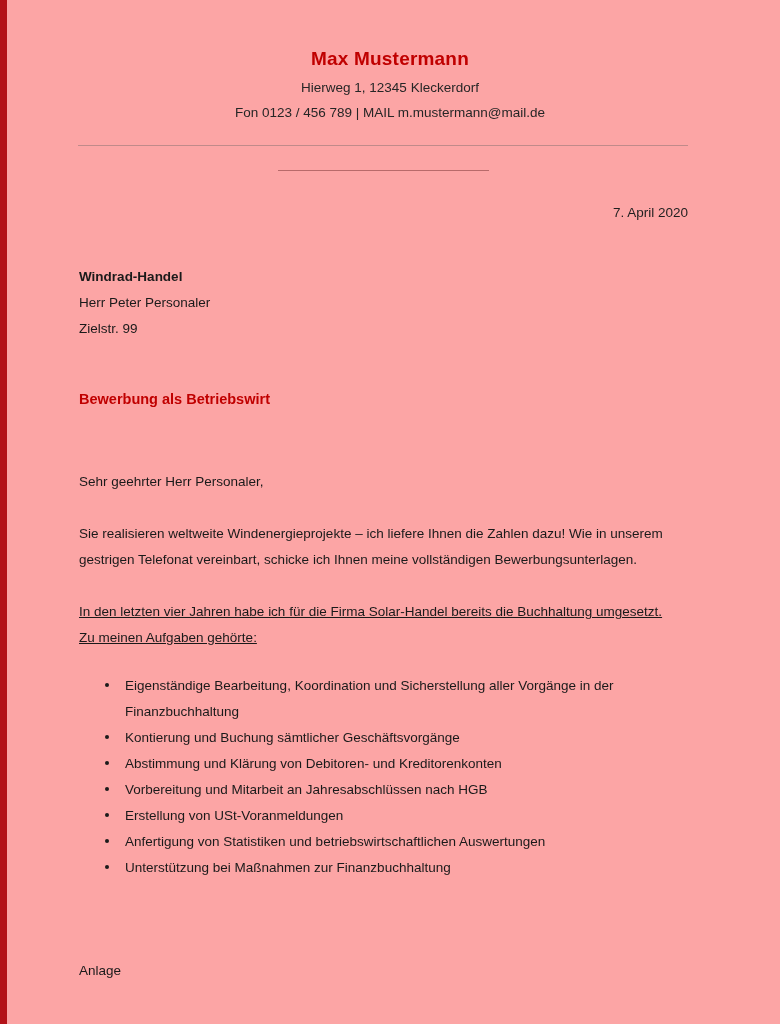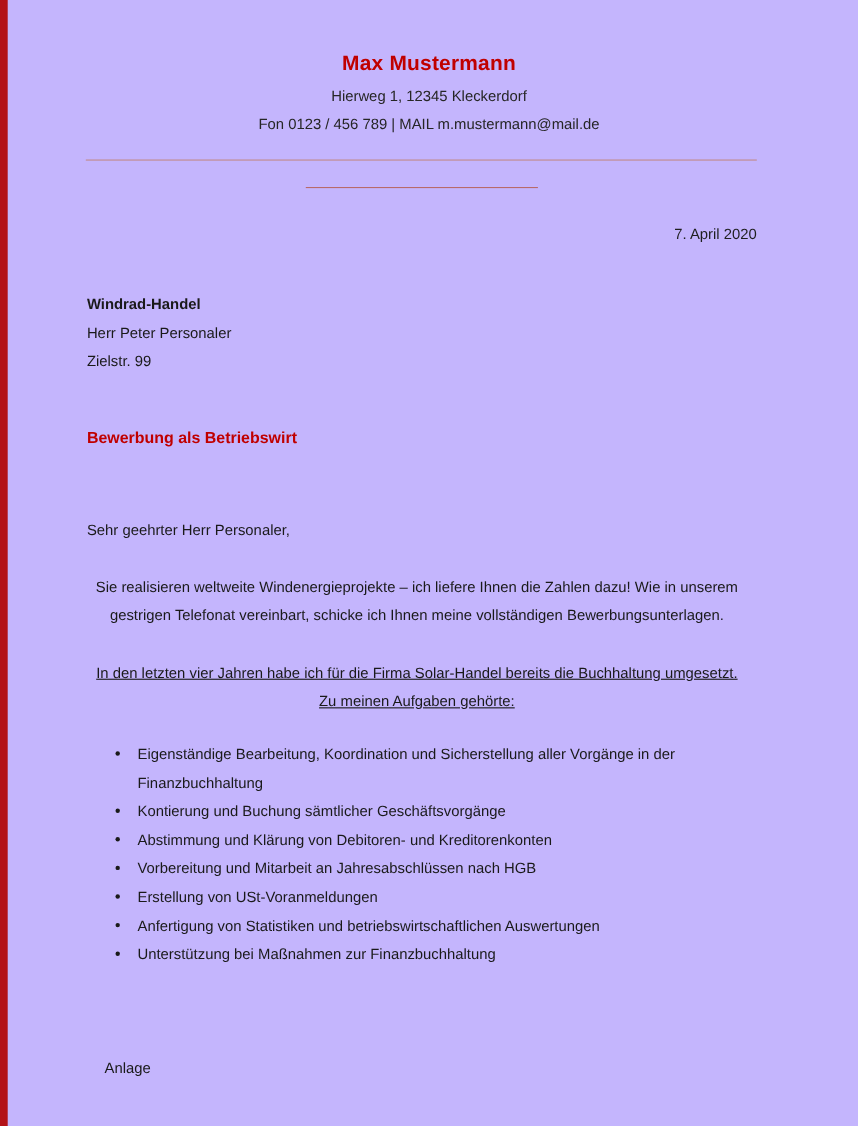--- a/index.html
+++ b/index.html
@@ -9,21 +9,21 @@
     background: #ffffff;
   }
   body {
     font-family: "Liberation Sans", sans-serif;
     color: #1a1a1a;
   }
   .page {
     position: relative;
     width: 780px;
     height: 1024px;
-    background: #c4b5fd;
+    background: #fca5a5;
     overflow: hidden;
     box-sizing: border-box;
   }
   .edge-bar {
     position: absolute;
     left: 0;
     top: 0;
     width: 7px;
     height: 100%;
     background: #b31218;
@@ -126,21 +126,21 @@
     font-size: 13.5px;
     line-height: 26px;
     color: #1a1a1a;
     margin: 0 0 26px 0;
   }
   .para {
     font-size: 13.5px;
     line-height: 26px;
     color: #1a1a1a;
     margin: 0 0 26px 0;
-    text-align: center;
+    text-align: left;
   }
   .para.tight { margin-bottom: 22px; text-decoration: underline; }
 
   
   .bullets {
     list-style: none;
     margin: 0;
     padding: 0;
   }
   .bullets li {
@@ -162,21 +162,20 @@
   }
 
   
   .closing {
     position: absolute;
     left: 79px;
     top: 958px;
     font-size: 13.5px;
     line-height: 26px;
     color: #1a1a1a;
-    margin-left: 16px;
   }
 </style>
 </head>
 <body>
 
 <div class="page">
 
   <div class="edge-bar"></div>
 
   <div class="content">

